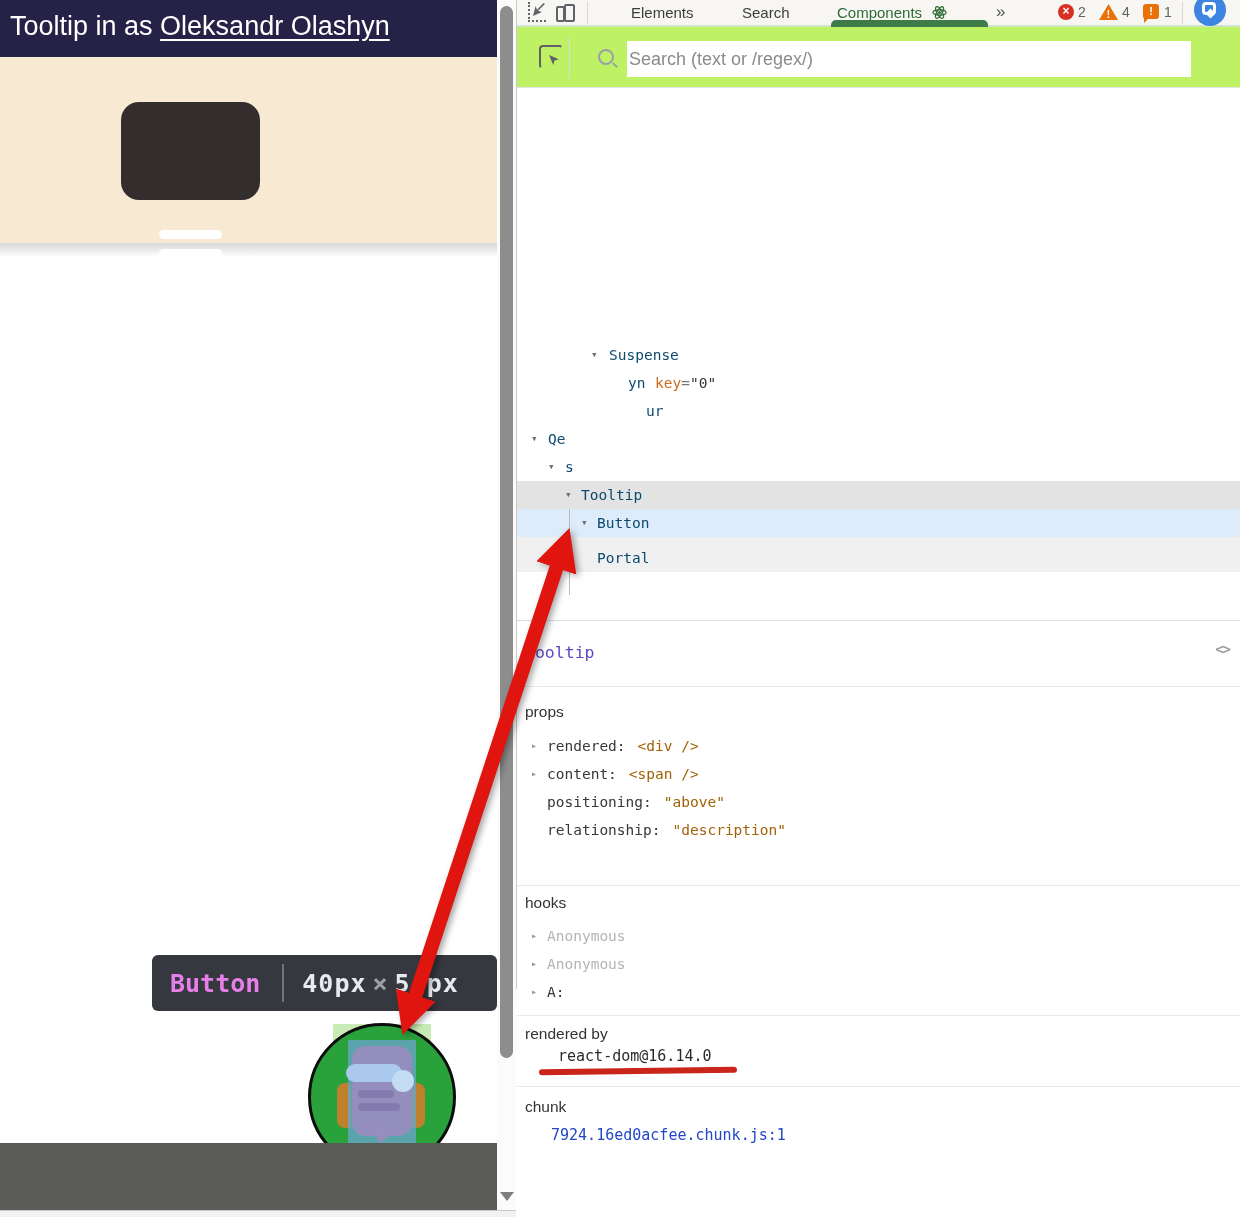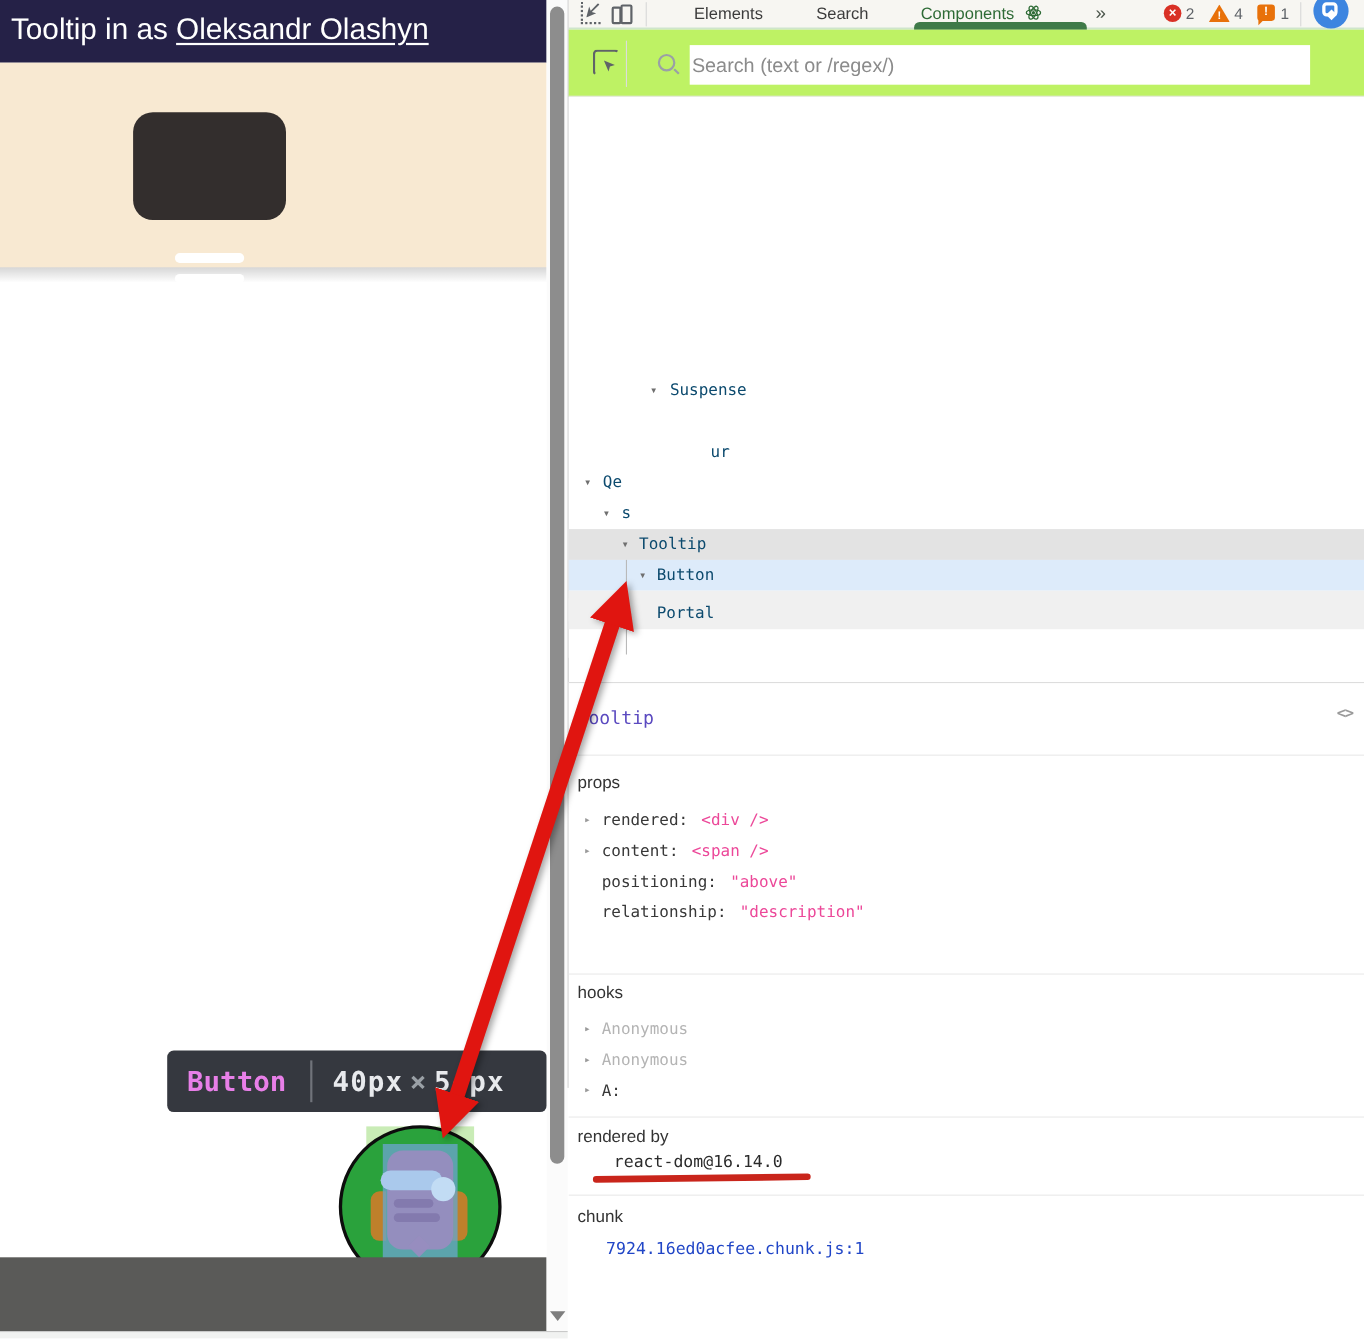--- a/index.html
+++ b/index.html
@@ -99,21 +99,21 @@
 
   
   .details{position:absolute;left:0;top:620px;width:100%;bottom:0;background:#fff;border-top:1px solid #ddd;}
   .d-title{position:absolute;left:8px;top:22px;font-size:16.5px;color:#5b4ac0;}
   .d-src-ico{position:absolute;right:10px;top:20px;font-size:14px;color:#9a9a9a;font-weight:bold;letter-spacing:-1px;cursor:pointer;}
   .d-div{position:absolute;left:0;width:100%;height:1px;background:#e9e9e9;}
   .sec-label{position:absolute;left:8px;font-size:15.5px;color:#333;}
   .prow{position:absolute;left:0;width:100%;height:28px;line-height:28px;font-size:14.5px;}
   .prow .exp{position:absolute;left:14px;color:#9a9a9a;font-size:10px;cursor:pointer;}
   .prow .pname{position:absolute;left:30px;color:#383838;}
-  .prow .pval{color:#ec4899;margin-left:12px;}
+  .prow .pval{color:#a16207;margin-left:12px;}
   .prow.gray .pname{color:#b4b4b4;}
   .rendered-val{position:absolute;left:41px;top:1047px;font-size:15px;color:#2b2b2b;}
   .red-underline{position:absolute;left:22px;top:1068px;width:198px;height:6px;background:#c9251b;border-radius:3px;transform:rotate(-0.7deg);z-index:4;}
   .src-link{position:absolute;left:34px;top:1126px;font-size:15px;color:#2146c7;cursor:pointer;}
 
   
   .bg-sel-gray{background:#e3e3e3;}
   .bg-sel-blue{background:#ddebfa;}
   .bg-child{background:#f0f0f0;}
 
@@ -228,20 +228,24 @@
       <input class="search-input" type="text" placeholder="Search (text or /regex/)" style="">
     </div>
 
     <div class="tree mono">
 
       <div class="trow" style="top:253px">
         <span class="caret" style="left:74px">▾</span>
         <span class="cname" style="left:92px">Suspense</span>
       </div>
 
+      <div class="trow" style="top:281px">
+        <span class="cname" style="left:111px">yn</span>
+        <span class="cname" style="left:138px;color:inherit"><span class="tkey">key</span><span class="teq">=</span><span class="tval">"0"</span></span>
+      </div>
 
       <div class="trow" style="top:309px">
         <span class="cname" style="left:129px">ur</span>
       </div>
 
       <div class="trow" style="top:337px">
         <span class="caret" style="left:14px">▾</span>
         <span class="cname" style="left:31px">Qe</span>
       </div>
 

